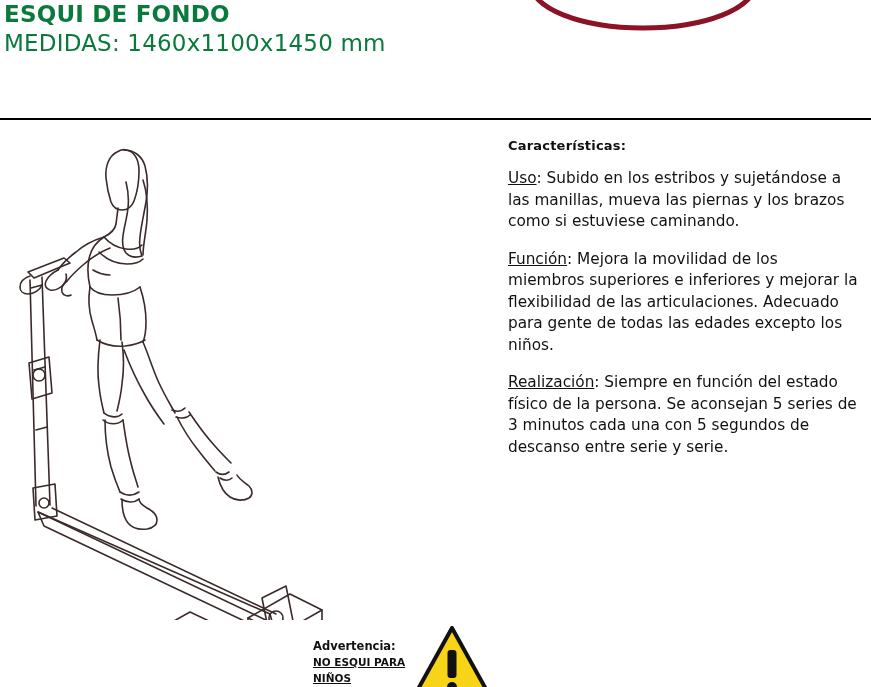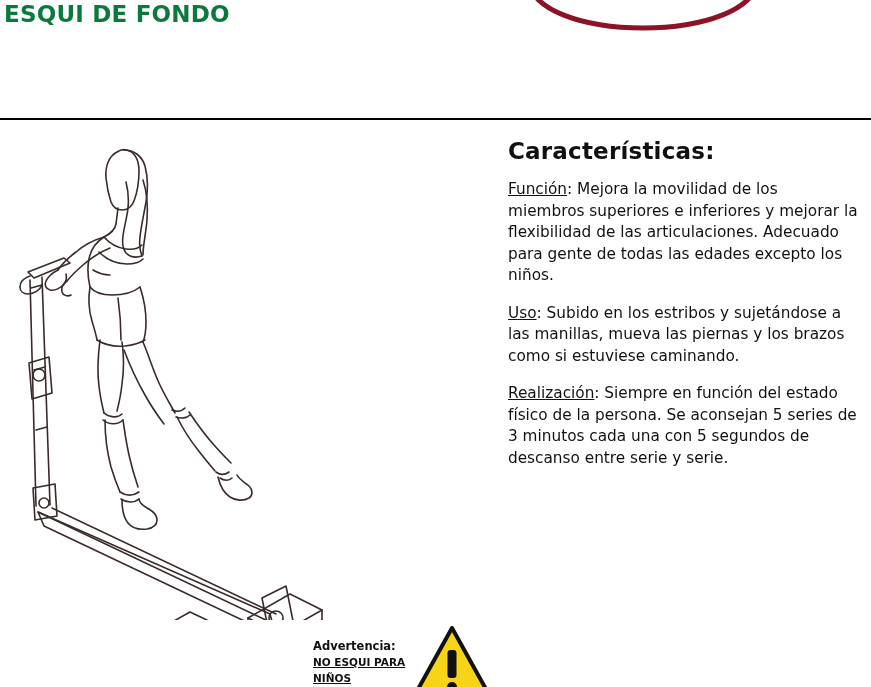--- a/index.html
+++ b/index.html
@@ -113,21 +113,21 @@
   #text-col {
     position: absolute;
     left: 508px;
     top: 18px;
     width: 350px;
     color: #1a1a1a;
   }
   #char-heading {
     font-family: "DejaVu Sans", sans-serif;
     font-weight: bold;
-    font-size: 23px;
+    font-size: 13px;
     color: #111111;
     letter-spacing: 0.2px;
   }
   .para {
     font-family: "DejaVu Sans", sans-serif;
     font-size: 15.3px;
     line-height: 21.5px;
     color: #111111;
     margin-bottom: 16px;
     text-align: left;
@@ -136,20 +136,21 @@
     text-decoration: underline;
   }
 </style>
 </head>
 <body>
 
 <div id="header">
 
   <div class="title-block">
     <div class="title-line l1">ESQUI DE FONDO</div>
+    <div class="title-line l3">MEDIDAS: 1460x1100x1450 mm</div>
   </div>
 
   <div id="logo">
     <svg width="230" height="96" viewBox="0 0 230 96" xmlns="http://www.w3.org/2000/svg">
       <ellipse cx="115" cy="28" rx="112" ry="44" fill="none" stroke="#8c1225" stroke-width="5"></ellipse>
       <g fill="#8c1225">
         <path d="M62 -6 c-16 0 -26 10 -26 22 c0 13 10 22 26 22 c8 0 14 -2 19 -6 l0 -18 l-22 0 l0 10 l10 0 l0 5 c-2 1 -4 2 -7 2 c-8 0 -13 -6 -13 -15 c0 -9 5 -15 13 -15 c5 0 9 2 11 6 l12 -7 c-5 -4 -13 -6 -23 -6 z"></path>
         <path d="M95 -6 l0 44 l14 0 l0 -14 l8 0 l9 14 l16 0 l-11 -17 c6 -3 9 -8 9 -14 c0 -9 -7 -13 -20 -13 z m14 11 l6 0 c5 0 7 1 7 4 c0 3 -2 4 -7 4 l-6 0 z"></path>
         <path d="M168 -7 c-16 0 -26 10 -26 23 c0 13 10 22 26 22 c9 0 15 -2 20 -6 l0 -18 l-22 0 l0 10 l10 0 l0 5 c-2 1 -5 2 -8 2 c-8 0 -13 -6 -13 -15 c0 -9 5 -15 13 -15 c5 0 9 2 12 6 l12 -7 c-6 -5 -14 -7 -24 -7 z"></path>
       </g>
@@ -274,21 +275,21 @@
         <path d="M42 2 L82 74 L2 74 Z" fill="#f7d417" stroke="#111111" stroke-width="4" stroke-linejoin="round"></path>
         <rect x="37.5" y="24" width="9" height="28" rx="3" fill="#111111"></rect>
         <circle cx="42" cy="61" r="5" fill="#111111"></circle>
       </svg>
     </div>
   </div>
 
   <div id="text-col">
     <div id="char-heading">Características:</div>
 
+    <p class="para"><span class="lead">Uso</span><span>: Subido en los estribos y sujetándose a las manillas, mueva las piernas y los brazos como si estuviese caminando.</span></p>
+
     <p class="para"><span class="lead">Función</span><span>: Mejora la movilidad de los miembros superiores e inferiores y mejorar la flexibilidad de las articulaciones. Adecuado para gente de todas las edades excepto los niños.</span></p>
 
-    <p class="para"><span class="lead">Uso</span><span>: Subido en los estribos y sujetándose a las manillas, mueva las piernas y los brazos como si estuviese caminando.</span></p>
-
     <p class="para"><span class="lead">Realización</span><span>: Siempre en función del estado físico de la persona. Se aconsejan 5 series de 3 minutos cada una con 5 segundos de descanso entre serie y serie.</span></p>
 
   </div>
 
 </div>
 
 </body></html>

